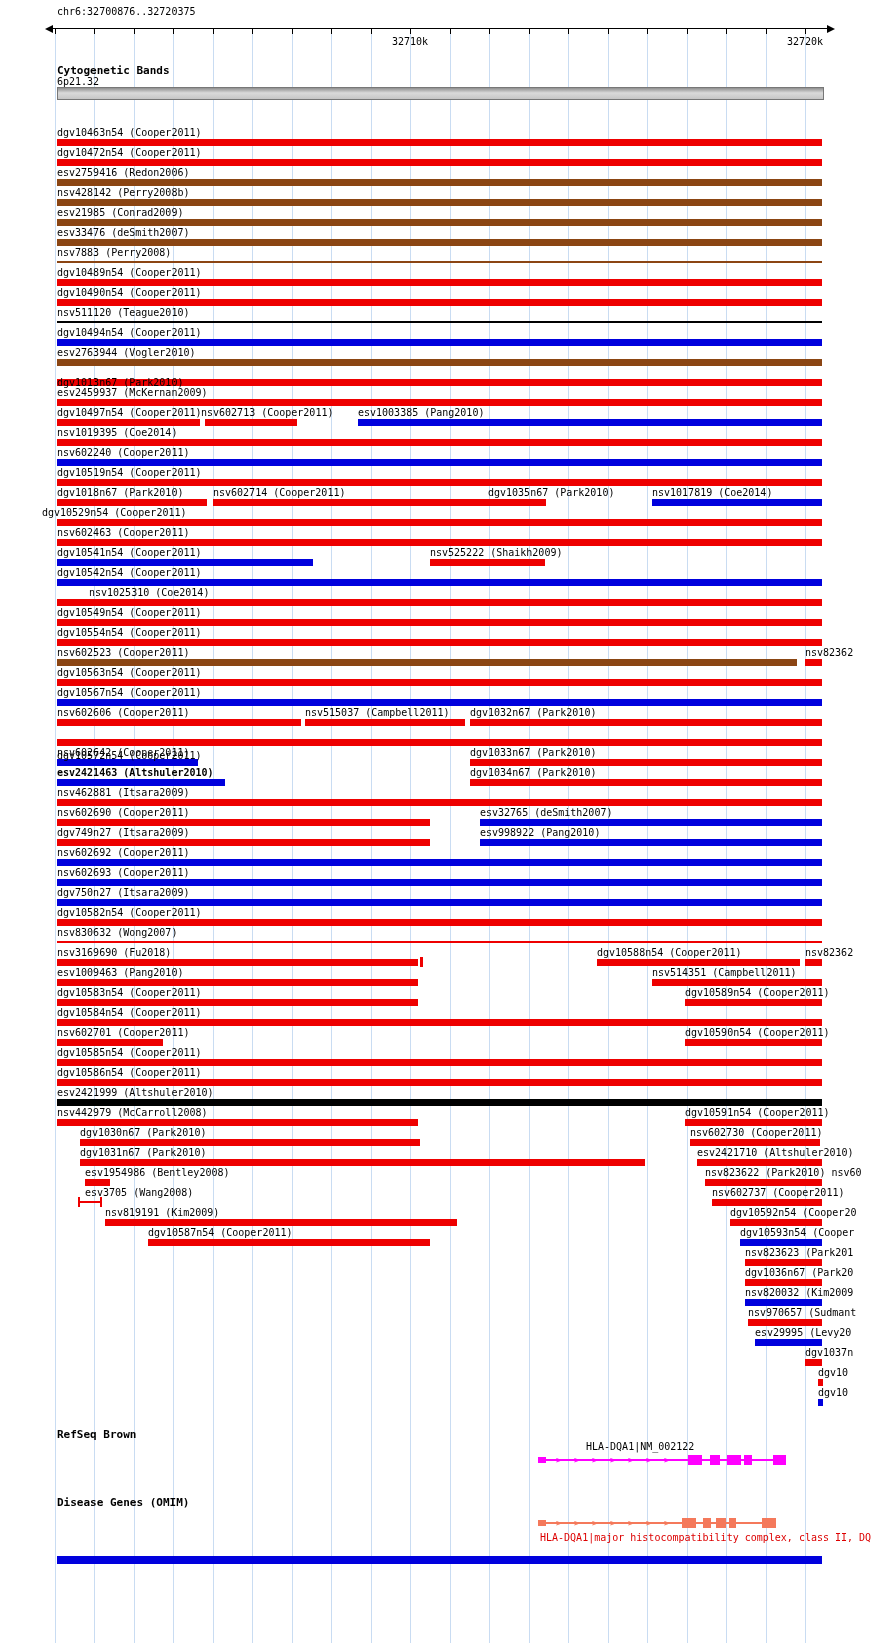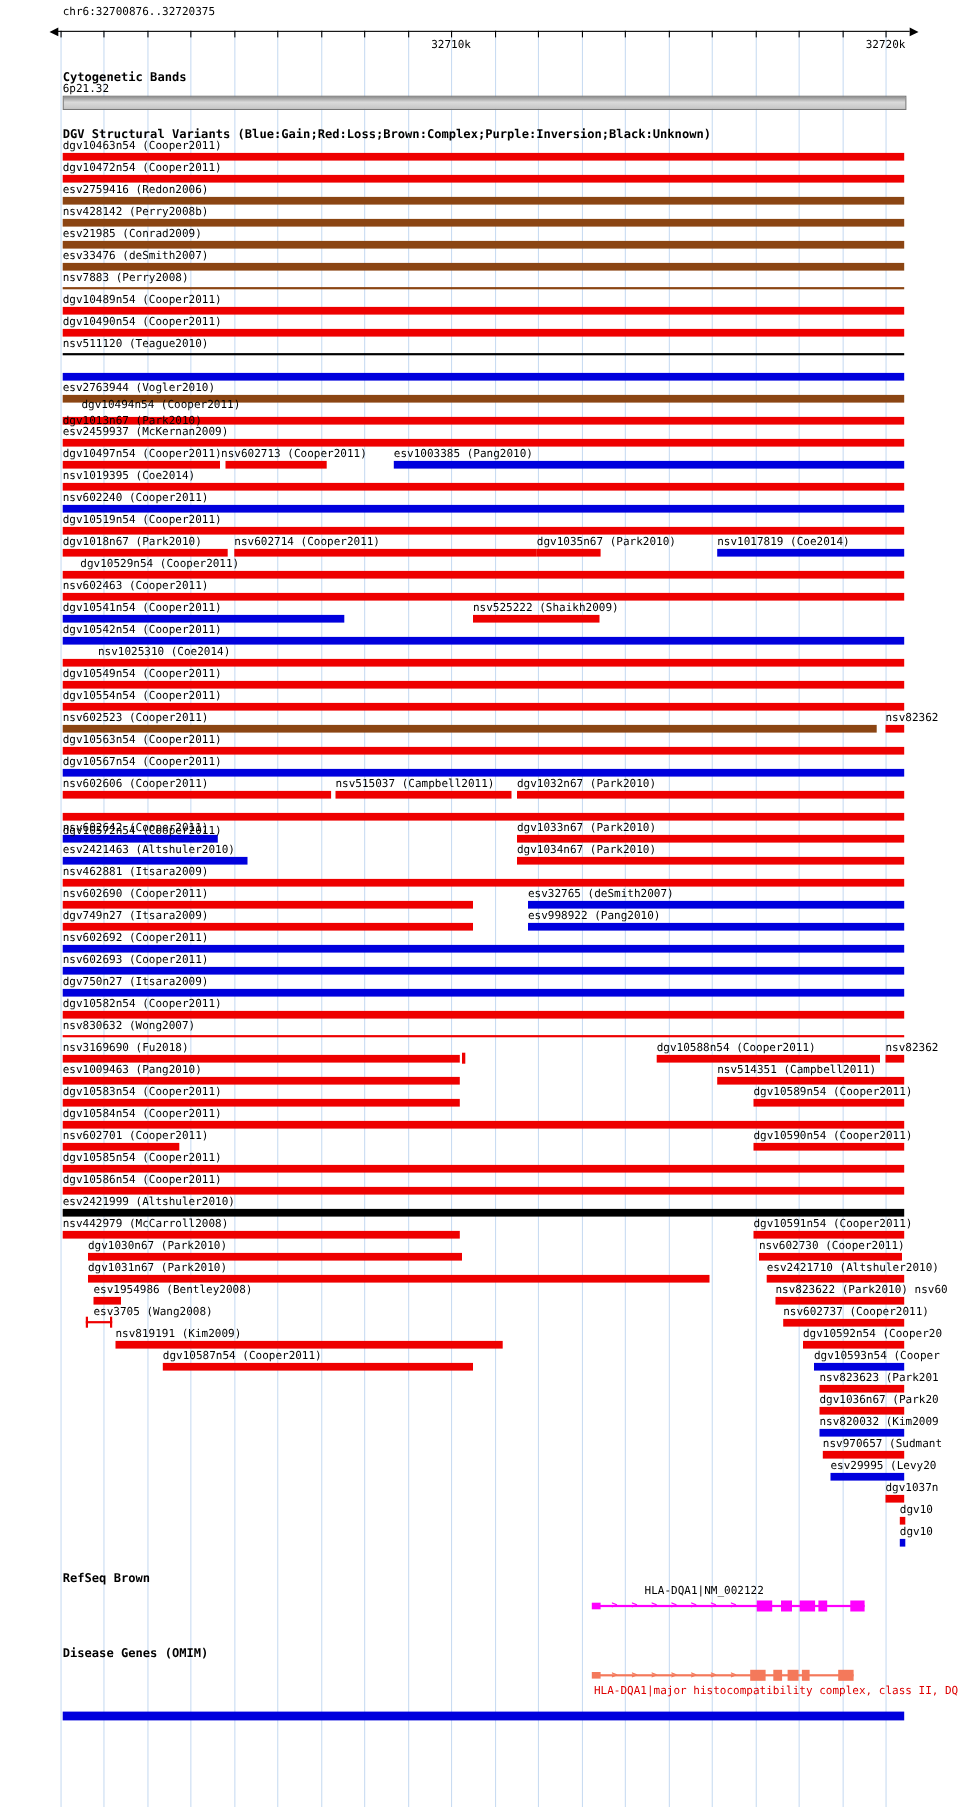--- a/index.html
+++ b/index.html
@@ -9,21 +9,20 @@
   .grid{position:absolute;top:28px;height:1615px;width:1px;z-index:0;}
   .bar{position:absolute;z-index:2;}
 </style>
 </head>
 <body>
 
 <div id="panel">
   <div class="lbl" style="left:57px;top:6px">chr6:32700876..32720375</div>
   <div class="hdr" style="left:57px;top:64px">Cytogenetic Bands</div>
   <div class="lbl" style="left:57px;top:76px">6p21.32</div>
-  <div class="hdr" style="left:57px;top:115px">DGV Structural Variants (Blue:Gain;Red:Loss;Brown:Complex;Purple:Inversion;Black:Unknown)</div>
   <div class="hdr" style="left:57px;top:1428px">RefSeq Brown</div>
   <div class="hdr" style="left:57px;top:1496px">Disease Genes (OMIM)</div>
 <div class="grid" style="left: 54.5px; background: rgb(201, 220, 242);"></div>
     <div class="grid" style="left: 94px; background: rgb(201, 220, 242);"></div>
     <div class="grid" style="left: 133.5px; background: rgb(201, 220, 242);"></div>
     <div class="grid" style="left: 173px; background: rgb(201, 220, 242);"></div>
     <div class="grid" style="left: 212.5px; background: rgb(201, 220, 242);"></div>
     <div class="grid" style="left: 252px; background: rgb(201, 220, 242);"></div>
     <div class="grid" style="left: 291.5px; background: rgb(201, 220, 242);"></div>
     <div class="grid" style="left: 331px; background: rgb(201, 220, 242);"></div>
@@ -78,21 +77,21 @@
     <div class="lbl" style="left: 57px; top: 227px;">esv33476 (deSmith2007)</div>
     <div class="bar" style="left: 57px; top: 239px; width: 765px; height: 7px; background: rgb(139, 69, 19);"></div>
     <div class="lbl" style="left: 57px; top: 247px;">nsv7883 (Perry2008)</div>
     <div class="bar" style="left: 57px; top: 261px; width: 765px; height: 2px; background: rgb(139, 69, 19);"></div>
     <div class="lbl" style="left: 57px; top: 267px;">dgv10489n54 (Cooper2011)</div>
     <div class="bar" style="left: 57px; top: 279px; width: 765px; height: 7px; background: rgb(238, 0, 0);"></div>
     <div class="lbl" style="left: 57px; top: 287px;">dgv10490n54 (Cooper2011)</div>
     <div class="bar" style="left: 57px; top: 299px; width: 765px; height: 7px; background: rgb(238, 0, 0);"></div>
     <div class="lbl" style="left: 57px; top: 307px;">nsv511120 (Teague2010)</div>
     <div class="bar" style="left: 57px; top: 321px; width: 765px; height: 2px; background: rgb(0, 0, 0);"></div>
-    <div class="lbl" style="left: 74px; top: 327px; margin-top: 36px;">dgv10494n54 (Cooper2011)</div>
+    <div class="lbl" style="left: 57px; top: 327px;">dgv10494n54 (Cooper2011)</div>
     <div class="bar" style="left: 57px; top: 339px; width: 765px; height: 7px; background: rgb(0, 0, 221);"></div>
     <div class="lbl" style="left: 57px; top: 347px;">esv2763944 (Vogler2010)</div>
     <div class="bar" style="left: 57px; top: 359px; width: 765px; height: 7px; background: rgb(139, 69, 19);"></div>
     <div class="lbl" style="left: 57px; top: 377px;">dgv1013n67 (Park2010)</div>
     <div class="bar" style="left: 57px; top: 379px; width: 765px; height: 7px; background: rgb(238, 0, 0);"></div>
     <div class="lbl" style="left: 57px; top: 387px;">esv2459937 (McKernan2009)</div>
     <div class="bar" style="left: 57px; top: 399px; width: 765px; height: 7px; background: rgb(238, 0, 0);"></div>
     <div class="lbl" style="left: 57px; top: 407px;">dgv10497n54 (Cooper2011)</div>
     <div class="bar" style="left: 57px; top: 419px; width: 143px; height: 7px; background: rgb(238, 0, 0);"></div>
     <div class="lbl" style="left: 201px; top: 407px;">nsv602713 (Cooper2011)</div>
@@ -106,21 +105,21 @@
     <div class="lbl" style="left: 57px; top: 467px;">dgv10519n54 (Cooper2011)</div>
     <div class="bar" style="left: 57px; top: 479px; width: 765px; height: 7px; background: rgb(238, 0, 0);"></div>
     <div class="lbl" style="left: 57px; top: 487px;">dgv1018n67 (Park2010)</div>
     <div class="bar" style="left: 57px; top: 499px; width: 150px; height: 7px; background: rgb(238, 0, 0);"></div>
     <div class="lbl" style="left: 213px; top: 487px;">nsv602714 (Cooper2011)</div>
     <div class="bar" style="left: 213px; top: 499px; width: 275px; height: 7px; background: rgb(238, 0, 0);"></div>
     <div class="lbl" style="left: 488px; top: 487px;">dgv1035n67 (Park2010)</div>
     <div class="bar" style="left: 488px; top: 499px; width: 58px; height: 7px; background: rgb(238, 0, 0);"></div>
     <div class="lbl" style="left: 652px; top: 487px;">nsv1017819 (Coe2014)</div>
     <div class="bar" style="left: 652px; top: 499px; width: 170px; height: 7px; background: rgb(0, 0, 221);"></div>
-    <div class="lbl" style="left: 73px; top: 507px; text-align: right;">dgv10529n54 (Cooper2011)</div>
+    <div class="lbl" style="left: 42px; top: 507px; text-align: right;">dgv10529n54 (Cooper2011)</div>
     <div class="bar" style="left: 57px; top: 519px; width: 765px; height: 7px; background: rgb(238, 0, 0);"></div>
     <div class="lbl" style="left: 57px; top: 527px;">nsv602463 (Cooper2011)</div>
     <div class="bar" style="left: 57px; top: 539px; width: 765px; height: 7px; background: rgb(238, 0, 0);"></div>
     <div class="lbl" style="left: 57px; top: 547px;">dgv10541n54 (Cooper2011)</div>
     <div class="bar" style="left: 57px; top: 559px; width: 256px; height: 7px; background: rgb(0, 0, 221);"></div>
     <div class="lbl" style="left: 430px; top: 547px;">nsv525222 (Shaikh2009)</div>
     <div class="bar" style="left: 430px; top: 559px; width: 115px; height: 7px; background: rgb(238, 0, 0);"></div>
     <div class="lbl" style="left: 57px; top: 567px;">dgv10542n54 (Cooper2011)</div>
     <div class="bar" style="left: 57px; top: 579px; width: 765px; height: 7px; background: rgb(0, 0, 221);"></div>
     <div class="lbl" style="left: 57px; top: 587px; margin-left: 32px;">nsv1025310 (Coe2014)</div>
@@ -142,21 +141,21 @@
     <div class="lbl" style="left: 305px; top: 707px;">nsv515037 (Campbell2011)</div>
     <div class="bar" style="left: 305px; top: 719px; width: 160px; height: 7px; background: rgb(238, 0, 0);"></div>
     <div class="lbl" style="left: 470px; top: 707px;">dgv1032n67 (Park2010)</div>
     <div class="bar" style="left: 470px; top: 719px; width: 352px; height: 7px; background: rgb(238, 0, 0);"></div>
     <div class="lbl" style="left: 57px; top: 750px;">dgv10572n54 (Cooper2011)</div>
     <div class="bar" style="left: 57px; top: 739px; width: 765px; height: 7px; background: rgb(238, 0, 0);"></div>
     <div class="lbl" style="left: 57px; top: 747px;">nsv602642 (Cooper2011)</div>
     <div class="bar" style="left: 57px; top: 759px; width: 141px; height: 7px; background: rgb(0, 0, 221);"></div>
     <div class="lbl" style="left: 470px; top: 747px;">dgv1033n67 (Park2010)</div>
     <div class="bar" style="left: 470px; top: 759px; width: 352px; height: 7px; background: rgb(238, 0, 0);"></div>
-    <div class="lbl" style="left: 57px; top: 767px;">esv2421463 (Altshuler2010)</div>
+    <div class="lbl" style="left: 57px; top: 767px; font-weight: bold;">esv2421463 (Altshuler2010)</div>
     <div class="bar" style="left: 57px; top: 779px; width: 168px; height: 7px; background: rgb(0, 0, 221);"></div>
     <div class="lbl" style="left: 470px; top: 767px;">dgv1034n67 (Park2010)</div>
     <div class="bar" style="left: 470px; top: 779px; width: 352px; height: 7px; background: rgb(238, 0, 0);"></div>
     <div class="lbl" style="left: 57px; top: 787px;">nsv462881 (Itsara2009)</div>
     <div class="bar" style="left: 57px; top: 799px; width: 765px; height: 7px; background: rgb(238, 0, 0);"></div>
     <div class="lbl" style="left: 57px; top: 807px;">nsv602690 (Cooper2011)</div>
     <div class="bar" style="left: 57px; top: 819px; width: 373px; height: 7px; background: rgb(238, 0, 0);"></div>
     <div class="lbl" style="left: 480px; top: 807px;">esv32765 (deSmith2007)</div>
     <div class="bar" style="left: 480px; top: 819px; width: 342px; height: 7px; background: rgb(0, 0, 221);"></div>
     <div class="lbl" style="left: 57px; top: 827px;">dgv749n27 (Itsara2009)</div>

